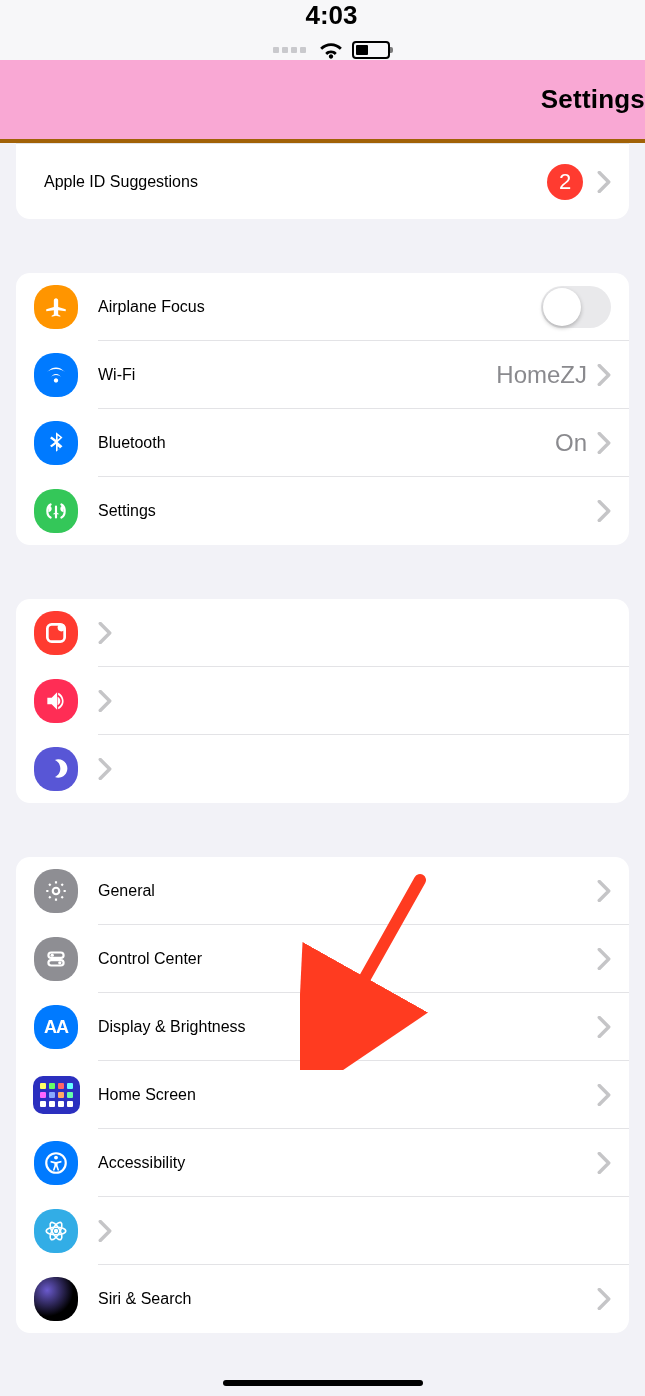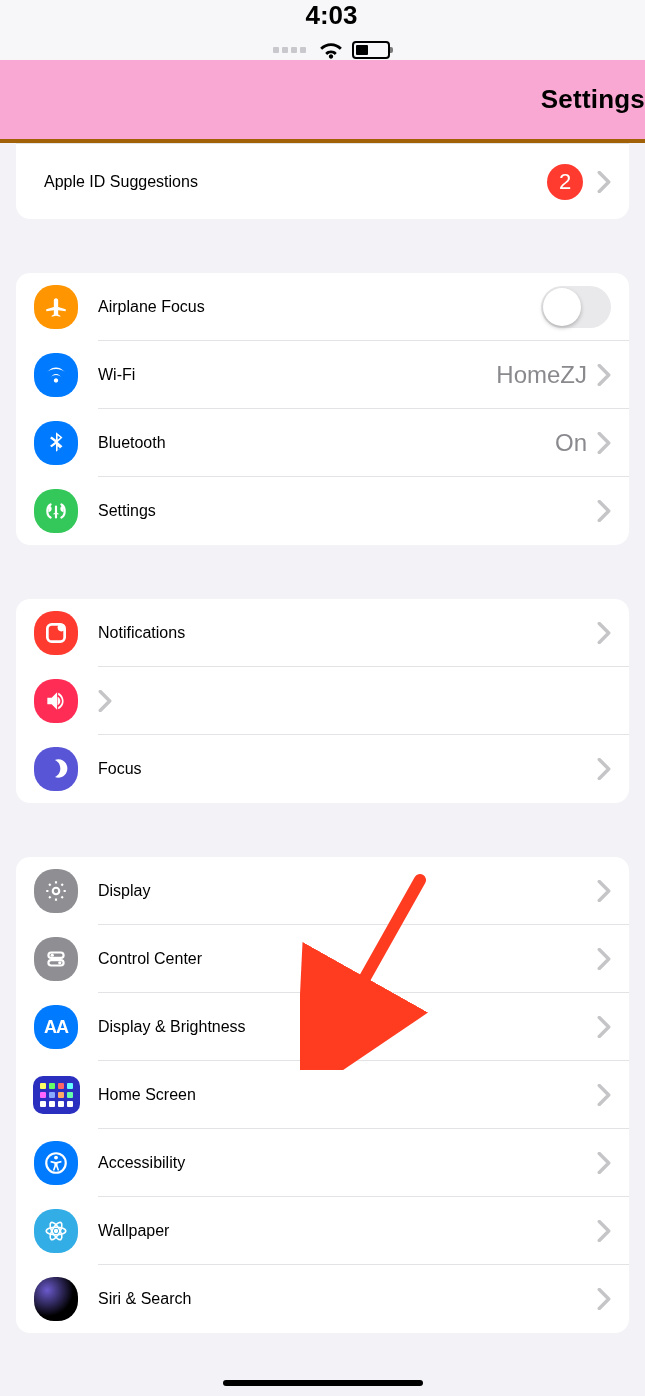--- a/index.html
+++ b/index.html
@@ -136,21 +136,20 @@
   <div class="gap"></div>
 
   <div class="group">
     <div class="row">
       <div class="icon bg-red">
         <svg viewBox="0 0 24 24">
             <rect x="4" y="4" width="16" height="16" rx="4" fill="none" stroke="#fff" stroke-width="2.5"></rect>
             <circle cx="17" cy="7" r="3.5" fill="#fff"></circle>
           </svg>
       </div>
-      <div class="label">Notifications</div>
       <svg class="chev" width="14" height="22" viewBox="0 0 8 14">
           <path fill="none" stroke="#c5c5c7" stroke-width="2.2" stroke-linecap="round" stroke-linejoin="round" d="M1 1l6 6-6 6"></path>
         </svg>
       <div class="sep"></div>
     </div>
     <div class="row">
       <div class="icon bg-pink">
         <svg viewBox="0 0 24 24">
             <path fill="#fff" d="M4 9v6h4l5 5V4L8 9H4zm12 3c0-1.8-1-3.3-2.5-4v8c1.5-.7 2.5-2.2 2.5-4zm3 0c0-3.5-2-6.4-5-7.7v2.1c2 1.1 3.5 3.2 3.5 5.6S16 16.5 14 17.6v2.1c3-1.3 5-4.2 5-7.7z"></path>
           </svg>
@@ -159,39 +158,38 @@
           <path fill="none" stroke="#c5c5c7" stroke-width="2.2" stroke-linecap="round" stroke-linejoin="round" d="M1 1l6 6-6 6"></path>
         </svg>
       <div class="sep"></div>
     </div>
     <div class="row">
       <div class="icon bg-indigo">
         <svg viewBox="0 0 24 24">
             <path fill="#fff" d="M14 3c-1 0-2 .2-3 .6 3 1.4 5 4.4 5 7.9s-2 6.5-5 7.9c1 .4 2 .6 3 .6 4.7 0 8.5-3.8 8.5-8.5S18.7 3 14 3z"></path>
           </svg>
       </div>
-      <div class="label">Focus</div>
       <svg class="chev" width="14" height="22" viewBox="0 0 8 14">
           <path fill="none" stroke="#c5c5c7" stroke-width="2.2" stroke-linecap="round" stroke-linejoin="round" d="M1 1l6 6-6 6"></path>
         </svg>
       <div class="sep"></div>
     </div>
   </div>
 
   <div class="gap"></div>
 
   <div class="group">
     <div class="row">
       <div class="icon bg-gray">
         <svg viewBox="0 0 24 24">
             <circle cx="12" cy="12" r="3" fill="none" stroke="#fff" stroke-width="2"></circle>
             <path fill="none" stroke="#fff" stroke-width="2" d="M12 3v2m0 14v2M3 12h2m14 0h2M5.6 5.6l1.4 1.4m10 10l1.4 1.4M5.6 18.4l1.4-1.4m10-10l1.4-1.4"></path>
           </svg>
       </div>
-      <div class="label">Display</div>
+      <div class="label">General</div>
       <svg class="chev" width="14" height="22" viewBox="0 0 8 14">
           <path fill="none" stroke="#c5c5c7" stroke-width="2.2" stroke-linecap="round" stroke-linejoin="round" d="M1 1l6 6-6 6"></path>
         </svg>
       <div class="sep"></div>
     </div>
     <div class="row">
       <div class="icon bg-gray">
         <svg viewBox="0 0 24 24">
             <rect x="5" y="6" width="14" height="5" rx="2.5" fill="none" stroke="#fff" stroke-width="2"></rect>
             <circle cx="8.5" cy="8.5" r="1.5" fill="#fff"></circle>
@@ -256,21 +254,20 @@
       <div class="icon bg-cyan">
         <svg viewBox="0 0 24 24">
             <circle cx="12" cy="12" r="2" fill="#fff"></circle>
             <g fill="none" stroke="#fff" stroke-width="1.5">
               <ellipse cx="12" cy="12" rx="9" ry="3.5"></ellipse>
               <ellipse cx="12" cy="12" rx="9" ry="3.5" transform="rotate(60 12 12)"></ellipse>
               <ellipse cx="12" cy="12" rx="9" ry="3.5" transform="rotate(120 12 12)"></ellipse>
             </g>
           </svg>
       </div>
-      <div class="label">Wallpaper</div>
       <svg class="chev" width="14" height="22" viewBox="0 0 8 14">
           <path fill="none" stroke="#c5c5c7" stroke-width="2.2" stroke-linecap="round" stroke-linejoin="round" d="M1 1l6 6-6 6"></path>
         </svg>
       <div class="sep"></div>
     </div>
     <div class="row">
       <div class="icon siri-icon"></div>
       <div class="label">Siri &amp; Search</div>
       <svg class="chev" width="14" height="22" viewBox="0 0 8 14">
           <path fill="none" stroke="#c5c5c7" stroke-width="2.2" stroke-linecap="round" stroke-linejoin="round" d="M1 1l6 6-6 6"></path>

